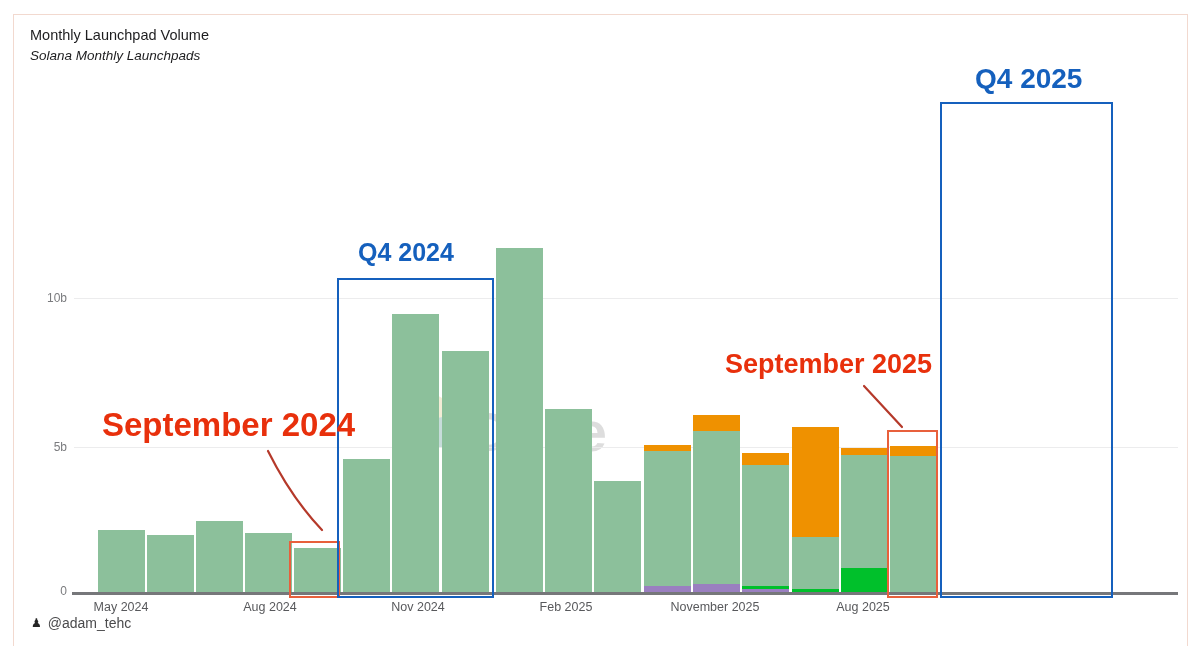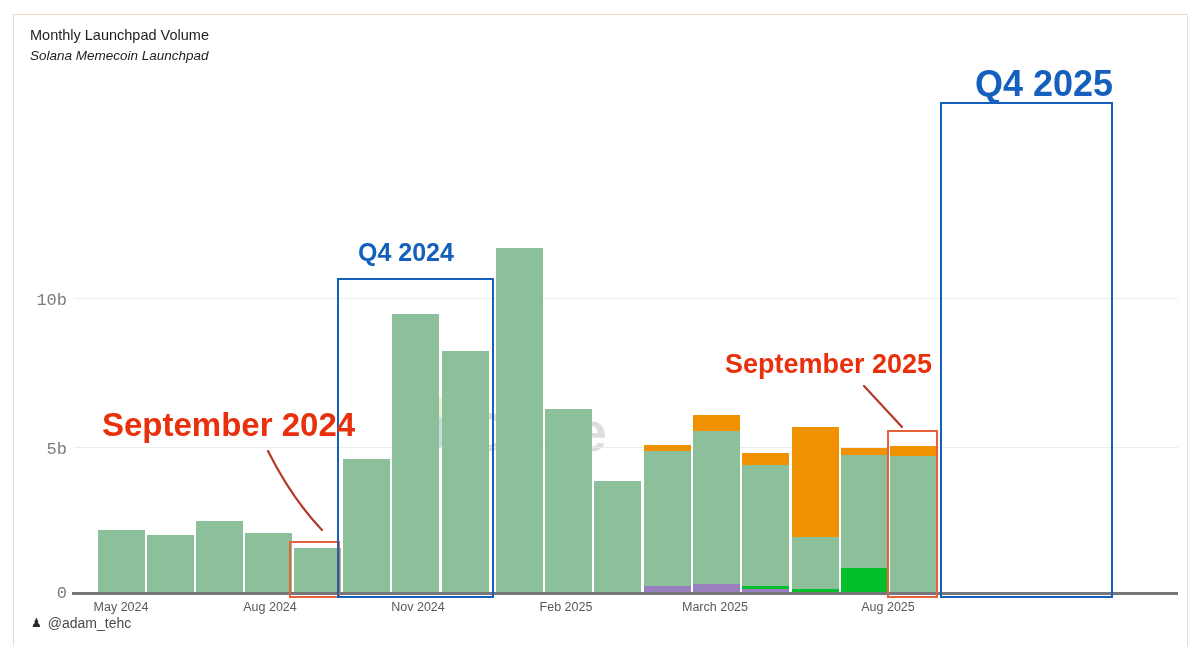--- a/index.html
+++ b/index.html
@@ -43,22 +43,22 @@
     background: #ececed;
   }
   .axis-zero {
     position: absolute;
     left: 58px; width: 1106px; height: 3px;
     background: #76777a;
   }
   .ytick {
     position: absolute;
     right: 1122px;
-    font-size: 17px; color: #7a7b7e;
-    text-align: right; white-space: nowrap; font-family: Liberation Mono, monospace;
+    font-size: 12px; color: #7a7b7e;
+    text-align: right; white-space: nowrap;
   }
   .xtick {
     position: absolute;
     top: 585px;
     font-size: 12.5px; color: #58595c;
     white-space: nowrap;
     transform: translateX(-50%);
   }
   
   .bar {
@@ -114,21 +114,21 @@
   #footer .glyph { font-size: 12px; color: #262626; line-height: 1; }
   #footer .handle { font-size: 14px; color: #4a4a4c; }
 </style>
 </head>
 <body>
 
 <div id="shot">
   <div id="card">
 
     <div id="title">Monthly Launchpad Volume</div>
-    <div id="subtitle">Solana Memecoin Launchpad</div>
+    <div id="subtitle">Solana Monthly Launchpads</div>
 
     <div id="plot">
 
       <div id="wm-logo">
         <i class="top"></i>
           <i class="bot"></i>
       </div>
       <div id="wm-text">Dune</div>
 
       <div id="grid-layer">
@@ -205,33 +205,33 @@
           </div>
         </div>
 
       <div class="axis-zero" style="top:577px"></div>
 
       <div id="xtick-layer">
           <div class="xtick" style="left: 107px;">May 2024</div>
           <div class="xtick" style="left: 256px;">Aug 2024</div>
           <div class="xtick" style="left: 404px;">Nov 2024</div>
           <div class="xtick" style="left: 552px;">Feb 2025</div>
-          <div class="xtick" style="left: 701px;">March 2025</div>
-          <div class="xtick" style="left: 849px; margin-left: 25px;">Aug 2025</div>
+          <div class="xtick" style="left: 701px;">November 2025</div>
+          <div class="xtick" style="left: 849px;">Aug 2025</div>
         </div>
 
       <div id="hl-layer">
           <div class="hl-box hl-red" style="left: 275px; top: 526px; width: 51px; height: 57px;"></div>
           <div class="hl-box hl-blue" style="left: 323px; top: 263px; width: 157px; height: 320px;"></div>
           <div class="hl-box hl-red" style="left: 873px; top: 415px; width: 51px; height: 168px;"></div>
           <div class="hl-box hl-blue" style="left: 926px; top: 87px; width: 173px; height: 496px;"></div>
           <div class="hl-label" style="left: 88px; top: 391px; font-size: 33px; color: rgb(232, 48, 12);">September 2024</div>
           <div class="hl-label" style="left: 711px; top: 334px; font-size: 27px; color: rgb(232, 48, 12);">September 2025</div>
           <div class="hl-label" style="left: 344px; top: 223px; font-size: 25px; color: rgb(21, 96, 189);">Q4 2024</div>
-          <div class="hl-label" style="left: 961px; top: 48px; font-size: 36px; color: rgb(21, 96, 189);">Q4 2025</div>
+          <div class="hl-label" style="left: 961px; top: 48px; font-size: 28px; color: rgb(21, 96, 189);">Q4 2025</div>
         </div>
 
       <svg class="arrow" style="left:250px; top:432px; width:70px; height:95px;" viewBox="0 0 70 95">
         <path d="M 4 4 C 18 32 38 62 58 83" stroke="#b5392a" stroke-width="2.2" fill="none" stroke-linecap="round"></path>
       </svg>
       <svg class="arrow" style="left:847px; top:368px; width:50px; height:50px;" viewBox="0 0 50 50">
         <path d="M 3 3 L 41 44" stroke="#b5392a" stroke-width="2.2" fill="none" stroke-linecap="round"></path>
       </svg>
     </div>
 

